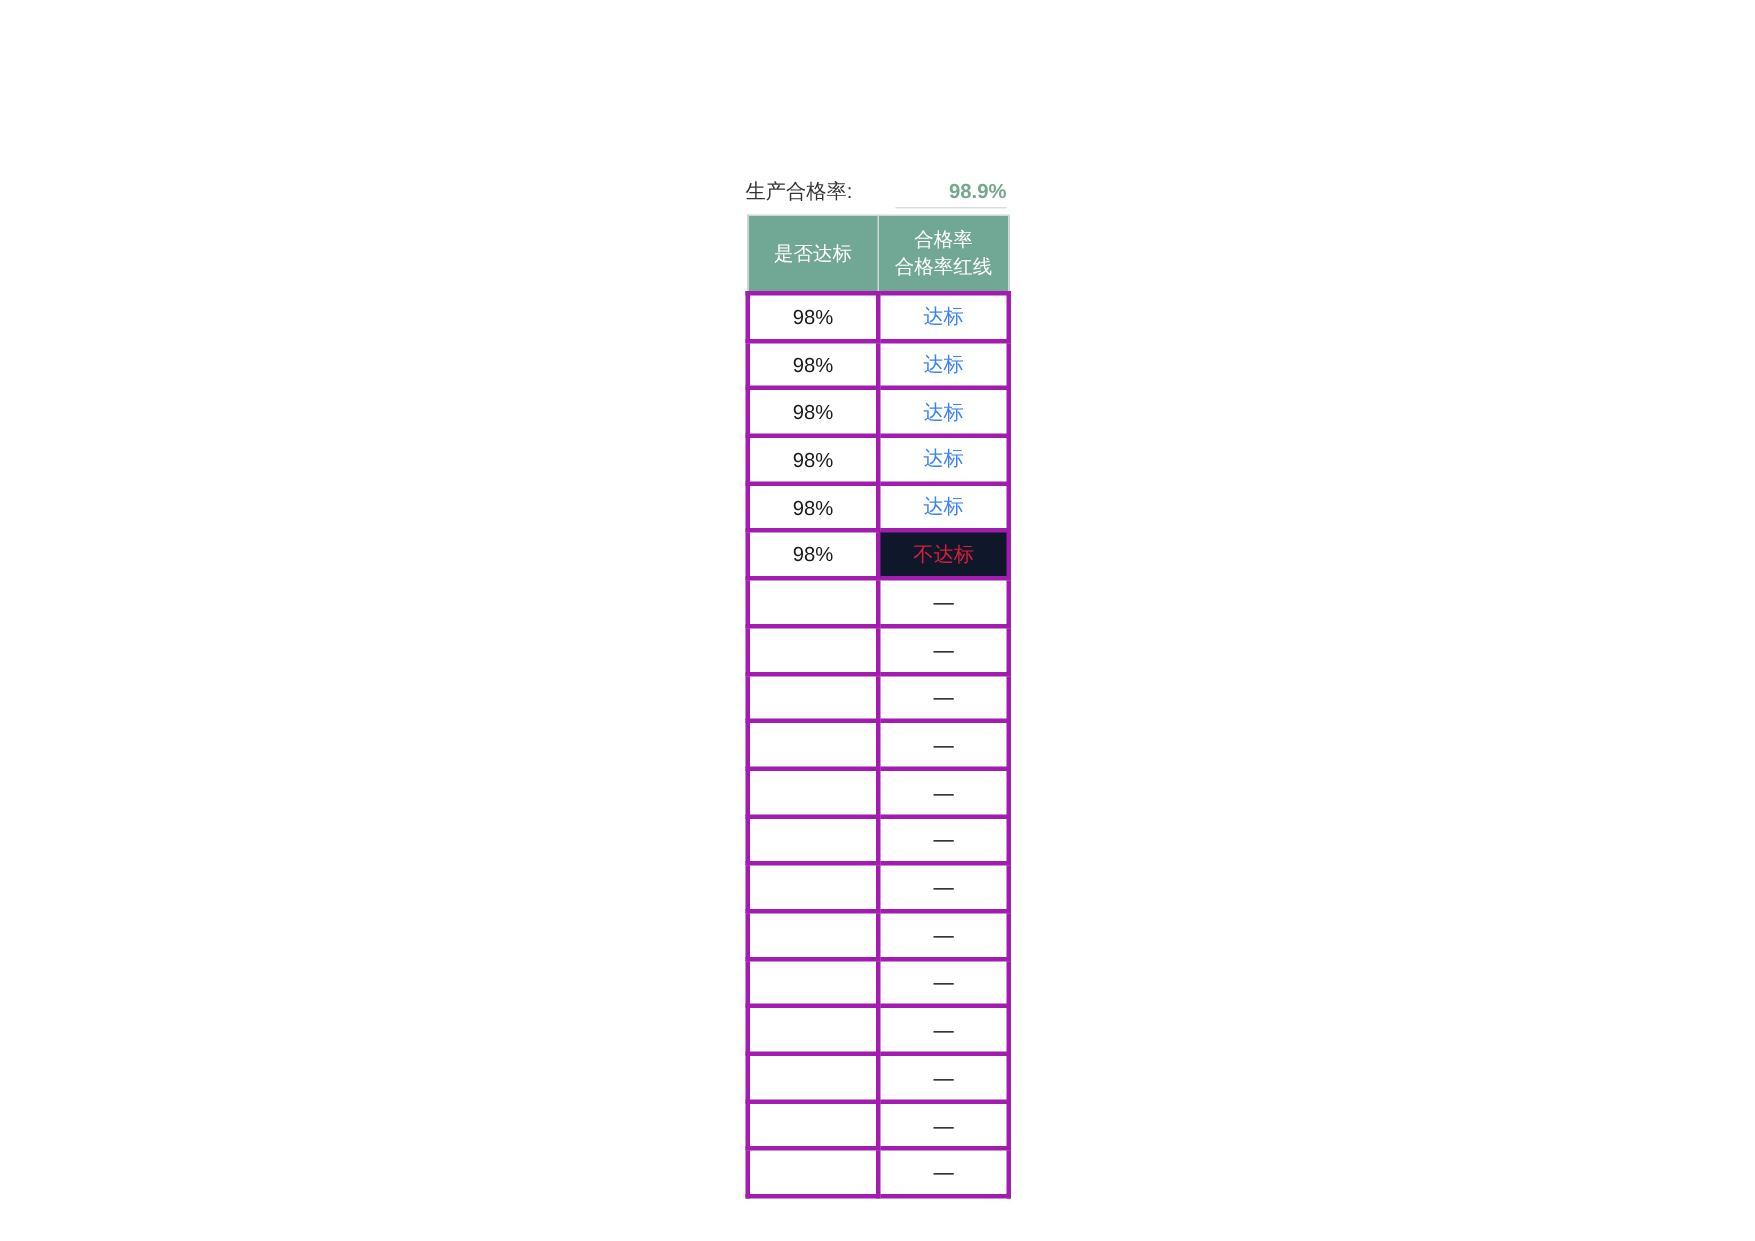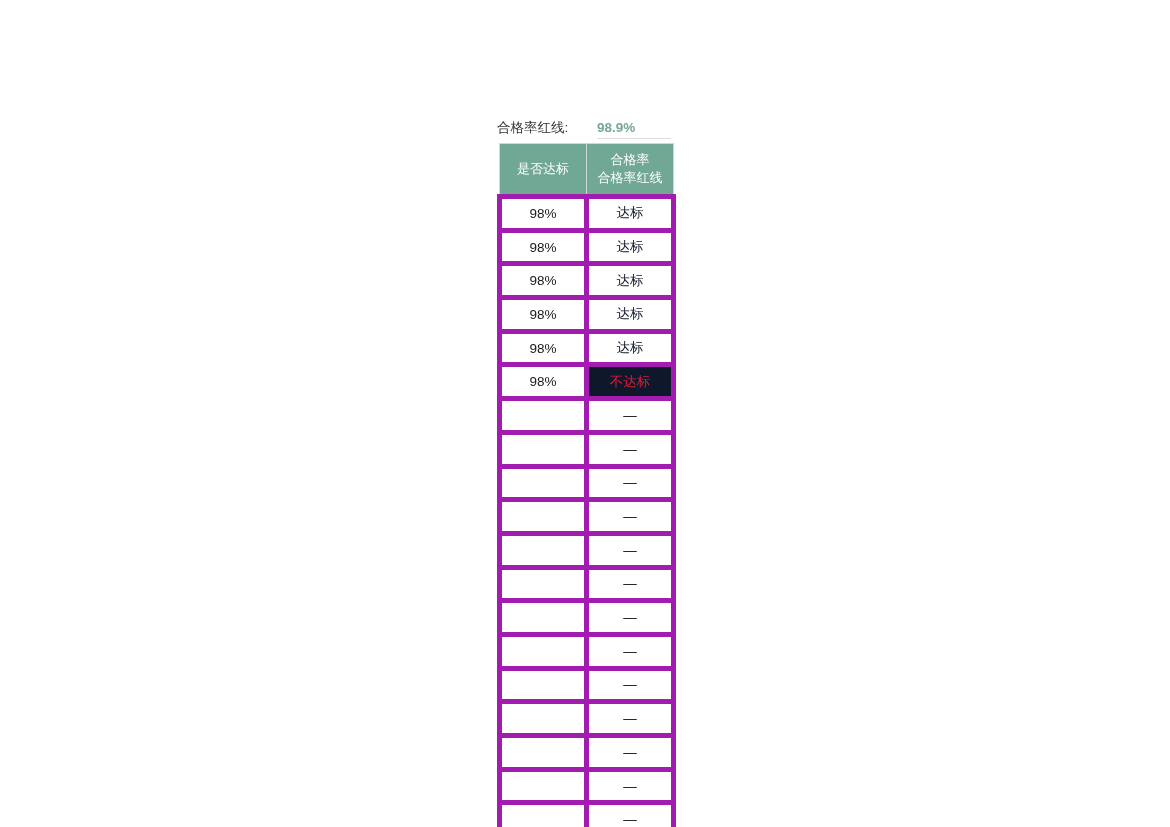--- a/index.html
+++ b/index.html
@@ -37,38 +37,38 @@
     position: absolute;
     left: 100px;
     top: 0px;
     width: 74px;
     height: 21px;
     border-bottom: 1px solid #dcdcdc;
     box-sizing: border-box;
   }
   #summary-value {
     display: block;
-    text-align: left;
+    text-align: right;
     font-size: 13.5px;
     font-weight: bold;
     color: #74a891;
     line-height: 19px;
   }
 
   
   #qualify-table {
     position: absolute;
     left: 497px;
     top: 143px;
     border-collapse: collapse;
     table-layout: fixed;
   }
   #qualify-table th,
   #qualify-table td {
-    border: 5px solid #a21caf;
+    border: 3px solid #a21caf;
     padding: 0;
     margin: 0;
     text-align: center;
     vertical-align: middle;
   }
   #qualify-table col.col-red  { width: 87px; }
   #qualify-table col.col-flag { width: 87px; }
 
   #qualify-table thead th {
     height: 50px;
@@ -86,39 +86,39 @@
   #qualify-table tbody td {
     height: 28.7px;
     font-size: 13.5px;
     color: #1a1a1a;
     background: #ffffff;
   }
   #qualify-table tbody td.cell-red {
     font-size: 13.5px;
   }
   #qualify-table tbody td.cell-flag.state-ok {
-    color: #0f172a;
+    color: #3b82f6;
   }
   #qualify-table tbody td.cell-flag.state-bad {
     background: #0f172a;
     color: #d91f3a;
   }
   #qualify-table tbody td.cell-flag.state-none {
     color: #000000;
     font-size: 13.5px;
   }
   #qualify-table tbody td.cell-empty {
     background: #ffffff;
   }
 </style>
 </head>
 <body>
 
 <div id="summary-bar">
-  <span id="summary-label">合格率红线:</span>
+  <span id="summary-label">生产合格率:</span>
   <div id="summary-value-wrap">
     <span id="summary-value">98.9%</span>
   </div>
 </div>
 
 <table id="qualify-table">
   <colgroup>
     <col class="col-red">
     <col class="col-flag">
   </colgroup>

